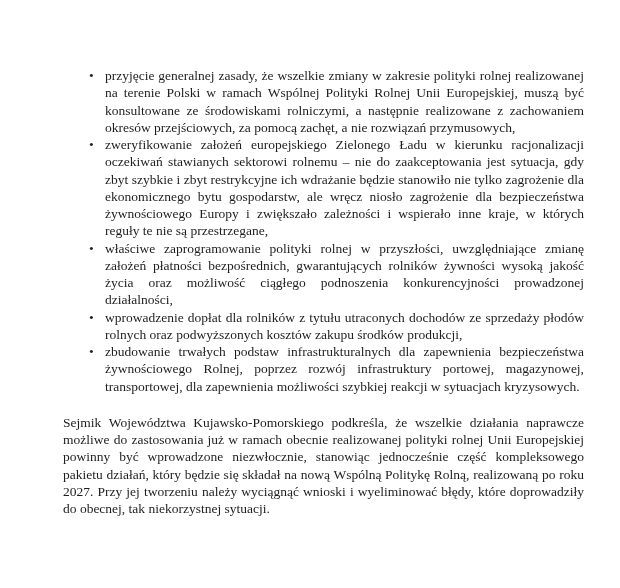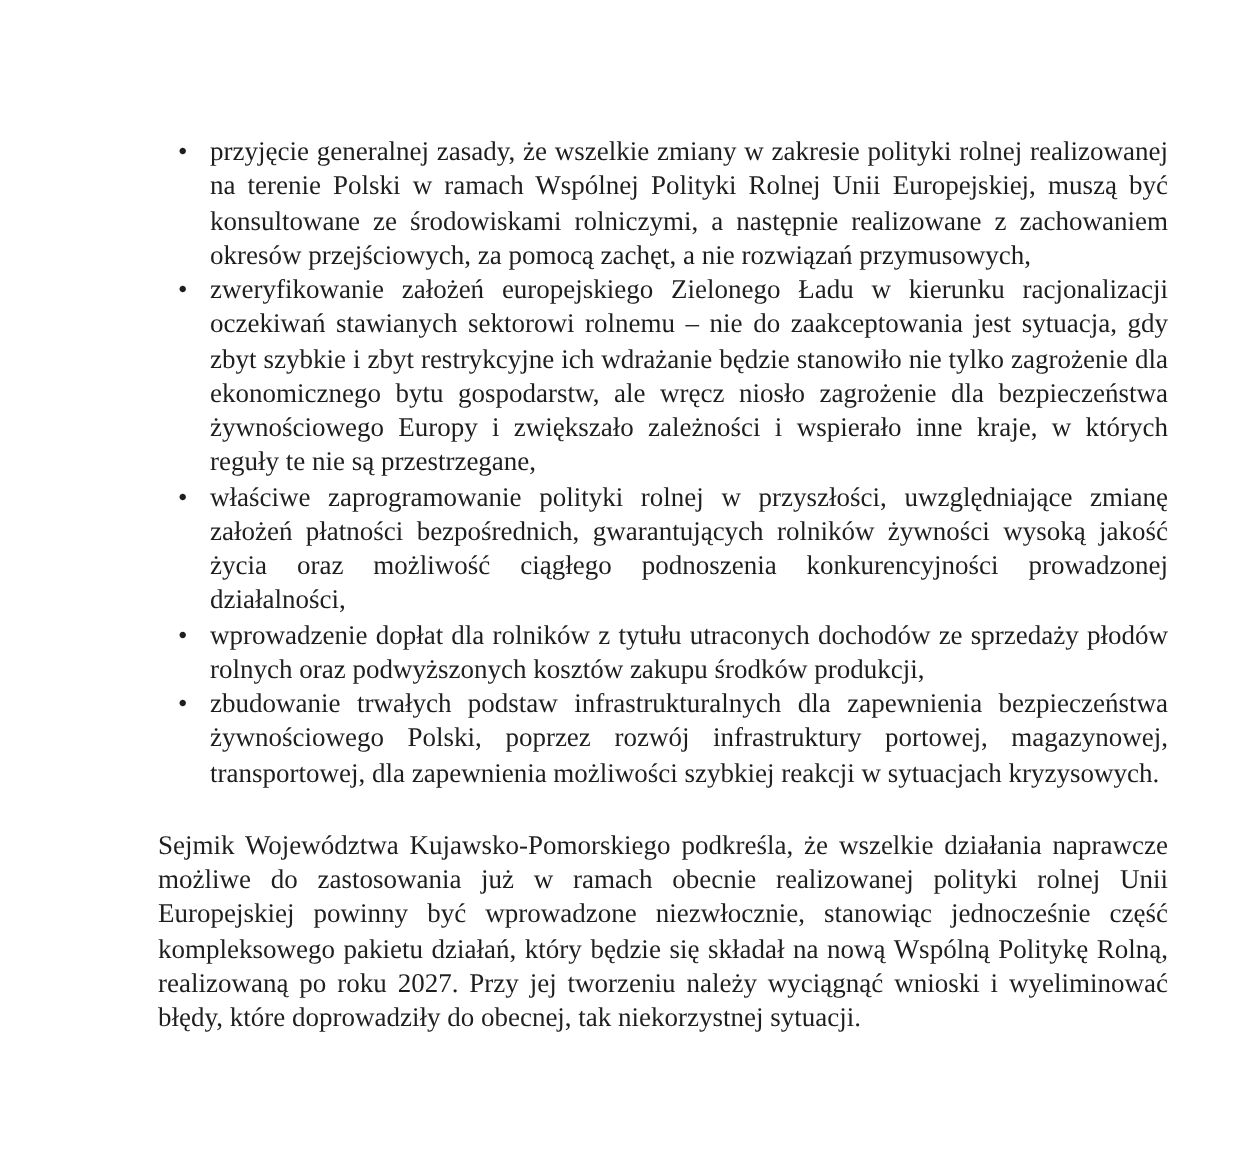--- a/index.html
+++ b/index.html
@@ -35,21 +35,21 @@
   }
   ul.bullet-list li .dot {
     position: absolute;
     left: -16px;
     top: 0;
     width: 12px;
     text-align: left;
     font-size: 13.5px;
   }
   p.closing {
-    margin: 19px 0 0 16px;
+    margin: 19px 0 0 0;
     text-align: justify;
   }
 </style>
 </head>
 <body>
 
 <div class="page">
   <div class="content">
 
     <ul class="bullet-list">
@@ -64,20 +64,20 @@
       <li>
         <span class="dot">•</span>
         <span>właściwe zaprogramowanie polityki rolnej w przyszłości, uwzględniające zmianę założeń płatności bezpośrednich, gwarantujących rolników żywności wysoką jakość życia oraz możliwość ciągłego podnoszenia konkurencyjności prowadzonej działalności,</span>
       </li>
       <li>
         <span class="dot">•</span>
         <span>wprowadzenie dopłat dla rolników z tytułu utraconych dochodów ze sprzedaży płodów rolnych oraz podwyższonych kosztów zakupu środków produkcji,</span>
       </li>
       <li>
         <span class="dot">•</span>
-        <span>zbudowanie trwałych podstaw infrastrukturalnych dla zapewnienia bezpieczeństwa żywnościowego Polski, poprzez rozwój infrastruktury portowej, magazynowej, transportowej, dla zapewnienia możliwości szybkiej reakcji w sytuacjach kryzysowych.</span>
+        <span>zbudowanie trwałych podstaw infrastrukturalnych dla zapewnienia bezpieczeństwa żywnościowego Rolnej, poprzez rozwój infrastruktury portowej, magazynowej, transportowej, dla zapewnienia możliwości szybkiej reakcji w sytuacjach kryzysowych.</span>
       </li>
     </ul>
 
     <p class="closing">Sejmik Województwa Kujawsko-Pomorskiego podkreśla, że wszelkie działania naprawcze możliwe do zastosowania już w ramach obecnie realizowanej polityki rolnej Unii Europejskiej powinny być wprowadzone niezwłocznie, stanowiąc jednocześnie część kompleksowego pakietu działań, który będzie się składał na nową Wspólną Politykę Rolną, realizowaną po roku 2027. Przy jej tworzeniu należy wyciągnąć wnioski i wyeliminować błędy, które doprowadziły do obecnej, tak niekorzystnej sytuacji.</p>
 
   </div>
 </div>
 
 </body></html>

